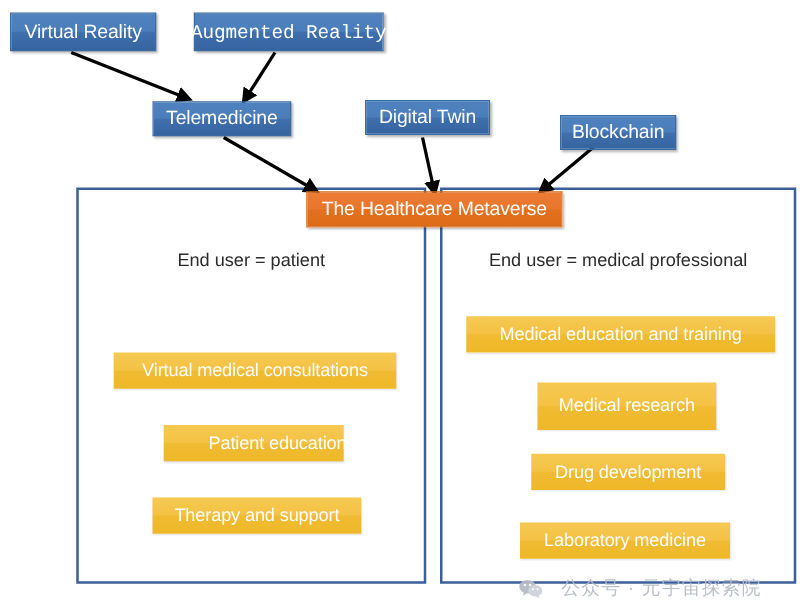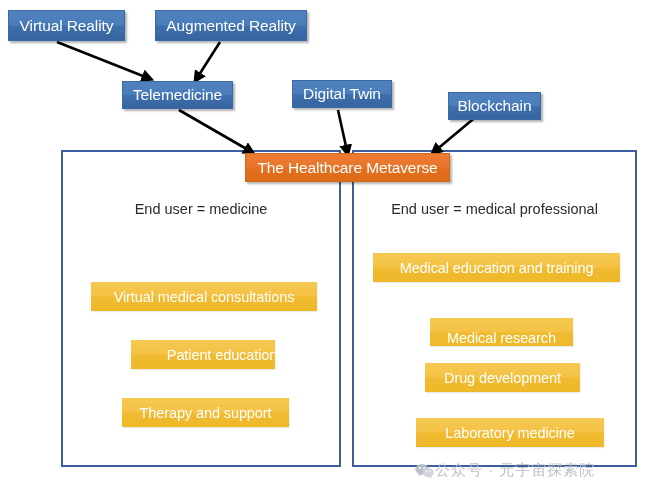--- a/index.html
+++ b/index.html
@@ -61,21 +61,21 @@
     position: absolute;
     color: #2b2b2b;
     font-size: 14.5px;
     white-space: nowrap;
     text-align: center;
   }
   #watermark {
     position: absolute;
     display: flex;
     align-items: center;
-    gap: 0;
+    gap: 14px;
     color: #b8bdc6;
     font-size: 15px;
     letter-spacing: 1px;
     white-space: nowrap;
     opacity: 0.95;
   }
   #wechat-icon {
     display: inline-block;
     width: 20px;
     height: 16px;
@@ -83,42 +83,42 @@
   }
 </style>
 </head>
 <body>
 
 <div id="canvas">
 
   <div class="frame" id="frame-patient" style="left: 61px; top: 150px; width: 280px; height: 317px;"></div>
   <div class="frame" id="frame-professional" style="left: 352px; top: 150px; width: 285px; height: 317px;"></div>
 
-  <div class="group-title" id="title-patient" style="left: 61px; top: 201px; width: 280px;">End user = medicine</div>
+  <div class="group-title" id="title-patient" style="left: 61px; top: 201px; width: 280px;">End user = patient</div>
   <div class="group-title" id="title-professional" style="left: 352px; top: 201px; width: 285px;">End user = medical professional</div>
 
   <svg id="arrow-layer" viewBox="0 0 649 485">
     <defs>
       <marker id="arrowhead" markerWidth="5" markerHeight="5" refX="2.4" refY="2.5" orient="auto" markerUnits="strokeWidth">
         <path d="M0,0 L5,2.5 L0,5 Z" fill="#000000"></path>
       </marker>
     </defs>
     <g id="arrow-group" stroke="#000000" stroke-width="2.6" fill="none">
         <line x1="57" y1="42" x2="148" y2="78" marker-end="url(#arrowhead)"></line>
         <line x1="220" y1="42" x2="197" y2="78" marker-end="url(#arrowhead)"></line>
         <line x1="179" y1="110" x2="250" y2="151" marker-end="url(#arrowhead)"></line>
         <line x1="338" y1="110" x2="347" y2="151" marker-end="url(#arrowhead)"></line>
         <line x1="484" y1="110" x2="435" y2="151" marker-end="url(#arrowhead)"></line>
       </g>
   </svg>
 
   <div class="node node-blue" id="node-virtual-reality" style="left: 8px; top: 10px; width: 117px; height: 31px; text-align: right;">
     <span>Virtual Reality</span>
   </div>
-  <div class="node node-blue" id="node-augmented-reality" style="left: 155px; top: 10px; width: 152px; height: 31px;">
+  <div class="node node-blue" id="node-augmented-reality" style="left: 155px; top: 10px; width: 152px; height: 31px; font-family: Liberation Mono, monospace;">
     <span>Augmented Reality</span>
   </div>
   <div class="node node-blue" id="node-telemedicine" style="left: 122px; top: 81px; width: 111px; height: 28px; text-align: center;">
     <span>Telemedicine</span>
   </div>
   <div class="node node-blue" id="node-digital-twin" style="left: 292px; top: 80px; width: 100px; height: 28px;">
     <span>Digital Twin</span>
   </div>
   <div class="node node-blue" id="node-blockchain" style="left: 448px; top: 80px; width: 93px; height: 28px; margin-top: 12px;">
     <span>Blockchain</span>
@@ -134,27 +134,27 @@
   <div class="node node-yellow" id="item-p-1" style="left: 131px; top: 340px; width: 144px; height: 29px; padding-left: 38px;">
     <span>Patient education</span>
   </div>
   <div class="node node-yellow" id="item-p-2" style="left: 122px; top: 398px; width: 167px; height: 29px;">
     <span>Therapy and support</span>
   </div>
 
   <div class="node node-yellow" id="item-m-0" style="left: 373px; top: 253px; width: 247px; height: 29px;">
     <span>Medical education and training</span>
   </div>
-  <div class="node node-yellow" id="item-m-1" style="left: 430px; top: 318px; width: 143px; height: 28px; align-items: flex-end;">
+  <div class="node node-yellow" id="item-m-1" style="left: 430px; top: 306px; width: 143px; height: 38px;">
     <span>Medical research</span>
   </div>
   <div class="node node-yellow" id="item-m-2" style="left: 425px; top: 363px; width: 155px; height: 29px;">
     <span>Drug development</span>
   </div>
-  <div class="node node-yellow" id="item-m-3" style="left: 416px; top: 418px; width: 188px; height: 29px; text-align: right;">
+  <div class="node node-yellow" id="item-m-3" style="left: 416px; top: 418px; width: 168px; height: 29px; text-align: right;">
     <span>Laboratory medicine</span>
   </div>
 
   <div id="watermark" style="left: 415px; top: 461px;">
     <span id="wechat-icon">
       <svg width="20" height="16" viewBox="0 0 20 16">
         <ellipse cx="7" cy="6.3" rx="6.6" ry="5.4" fill="#b8bdc6"></ellipse>
         <path d="M4.2 10.6 L3.2 13.6 L6.6 11.6 Z" fill="#b8bdc6"></path>
         <ellipse cx="13.2" cy="9.6" rx="5.6" ry="4.6" fill="#cfd3da"></ellipse>
         <path d="M15.8 13.1 L16.8 15.6 L13.4 14.0 Z" fill="#cfd3da"></path>

